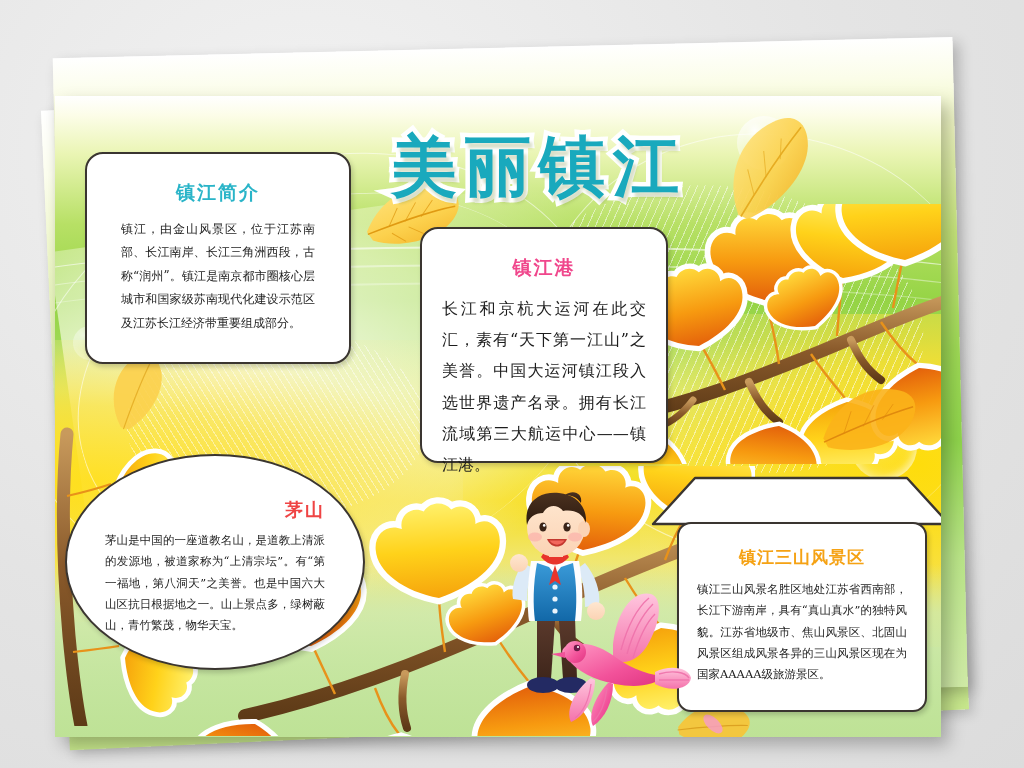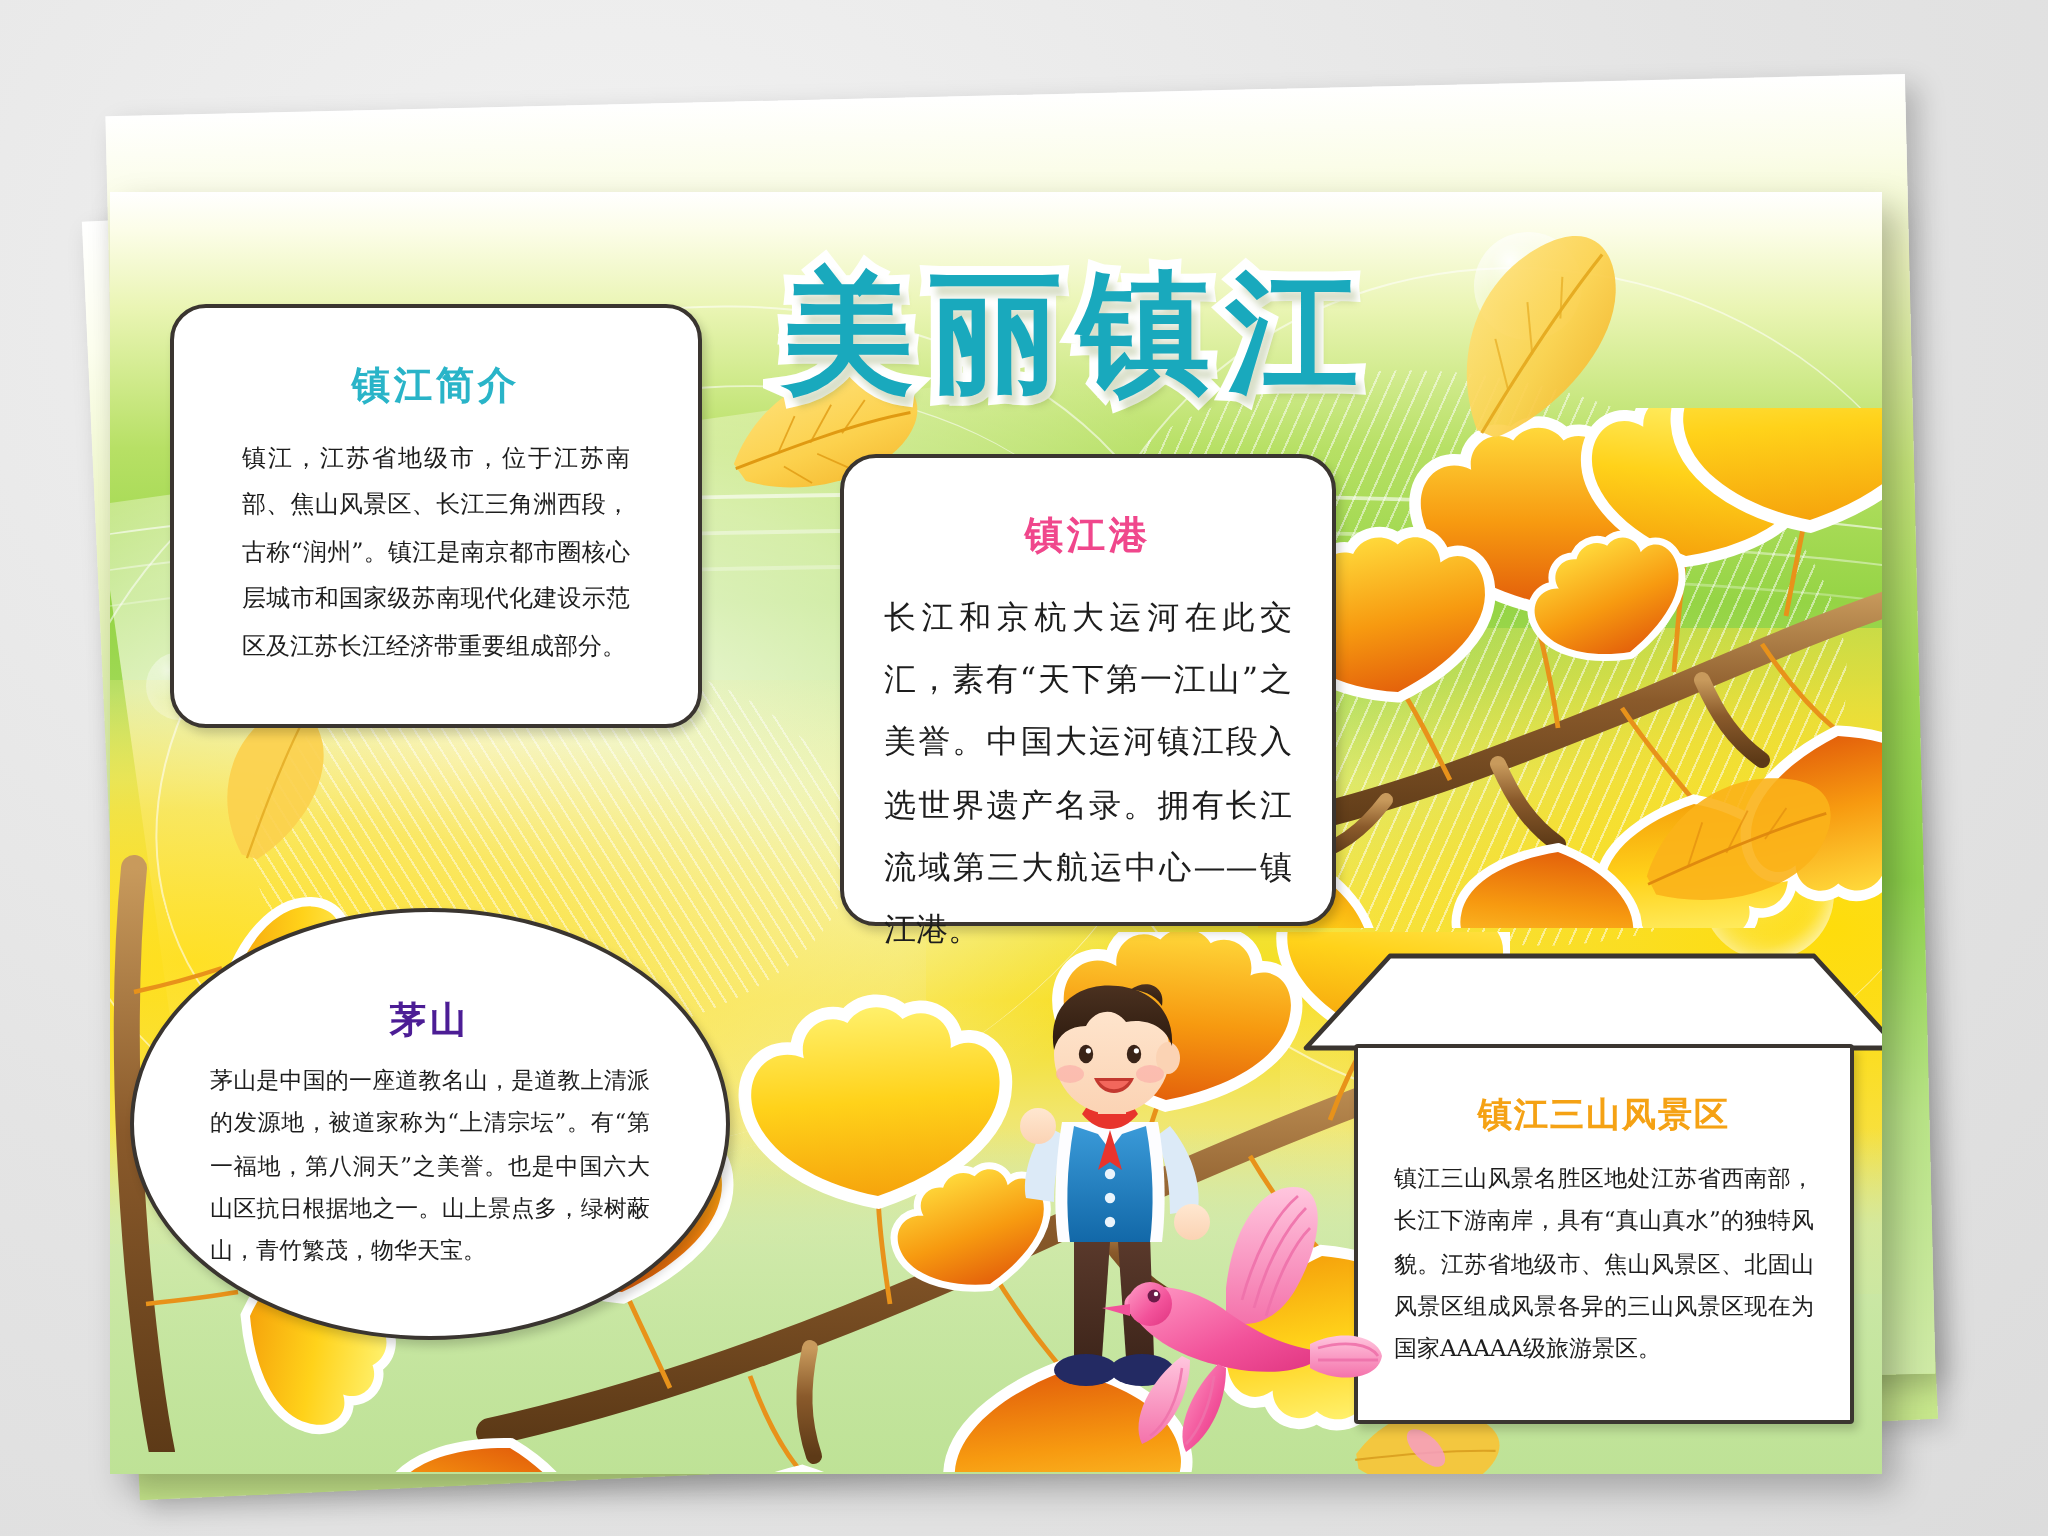--- a/index.html
+++ b/index.html
@@ -395,40 +395,40 @@
         <ellipse cx="14" cy="68" rx="13" ry="7" transform="rotate(20 14 68)"></ellipse>
         <ellipse cx="22" cy="88" rx="12" ry="6" transform="rotate(44 22 88)"></ellipse>
       </g>
       <circle cx="16" cy="48" r="6" fill="#fdd3e4"></circle>
     </svg>
 
     <div id="main-title" style="left:336px;top:26px;font-size:66px;">美丽镇江</div>
 
     <div class="tbox rounded" style="left:30px;top:56px;width:266px;height:212px;padding:26px 34px 0;">
       <div class="head" style="color:#29b4c8;font-size:19px;margin-bottom:12px;">镇江简介</div>
-      <div class="body-cn" style="font-size:12px;">镇江，江苏省地级市，位于江苏南部、焦山风景区、长江三角洲西段，古称“润州”。镇江是南京都市圈核心层城市和国家级苏南现代化建设示范区及江苏长江经济带重要组成部分。</div>
+      <div class="body-cn" style="font-size:12px;">镇江，由金山风景区，位于江苏南部、长江南岸、长江三角洲西段，古称“润州”。镇江是南京都市圈核心层城市和国家级苏南现代化建设示范区及江苏长江经济带重要组成部分。</div>
     </div>
 
     <div class="tbox rounded" style="left:365px;top:131px;width:248px;height:236px;padding:26px 20px 0;">
       <div class="head" style="color:#f0478c;font-size:19px;margin-bottom:12px;">镇江港</div>
       <div class="body-cn" style="font-size:16px;">长江和京杭大运河在此交汇，素有“天下第一江山”之美誉。中国大运河镇江段入选世界遗产名录。拥有长江流域第三大航运中心——镇江港。</div>
     </div>
 
     <div class="tbox oval" style="left:10px;top:358px;width:300px;height:216px;padding:42px 38px 0;">
-      <div class="head" style="color:#4c1d95;font-size:18px;margin-bottom:8px;">茅山</div>
+      <div class="head" style="color:#ef4444;font-size:18px;margin-bottom:8px;text-align:right;">茅山</div>
       <div class="body-cn" style="font-size:11.5px;line-height:1.85;">茅山是中国的一座道教名山，是道教上清派的发源地，被道家称为“上清宗坛”。有“第一福地，第八洞天”之美誉。也是中国六大山区抗日根据地之一。山上景点多，绿树蔽山，青竹繁茂，物华天宝。</div>
     </div>
 
     <div style="position:absolute;left:596px;top:378px;width:300px;height:240px;">
 
       <svg style="position:absolute;left:0;top:0;width:300px;height:52px;" viewBox="0 0 300 52">
         <path d="M2,50 L44,4 L256,4 L298,50 Z" fill="#ffffff" stroke="#3a3530" stroke-width="2.4" stroke-linejoin="round"></path>
       </svg>
 
-      <div class="tbox" style="left:26px;top:48px;width:250px;height:190px;padding:22px 18px 0;border-radius:2px;">
+      <div class="tbox" style="left:26px;top:48px;width:250px;height:190px;padding:22px 18px 0;border-radius:14px;">
         <div class="head" style="color:#f5a214;font-size:17px;margin-bottom:10px;letter-spacing:1px;">镇江三山风景区</div>
         <div class="body-cn" style="font-size:11.5px;line-height:1.85;">镇江三山风景名胜区地处江苏省西南部，长江下游南岸，具有“真山真水”的独特风貌。江苏省地级市、焦山风景区、北固山风景区组成风景各异的三山风景区现在为国家AAAAA级旅游景区。</div>
       </div>
     </div>
 
     <svg id="boy" style="left:438px;top:393px;width:130px;height:218px;" viewBox="0 0 130 218">
       <defs>
         <linearGradient id="skin" x1="0" y1="0" x2="0" y2="1">
           <stop offset="0%" stop-color="#ffe7d0"></stop>
             <stop offset="100%" stop-color="#fbd3b4"></stop>

